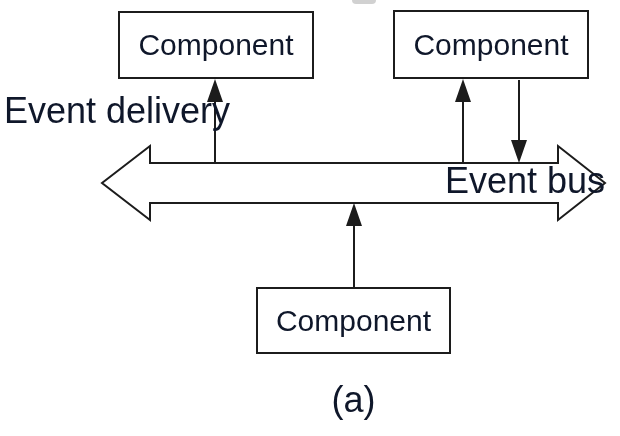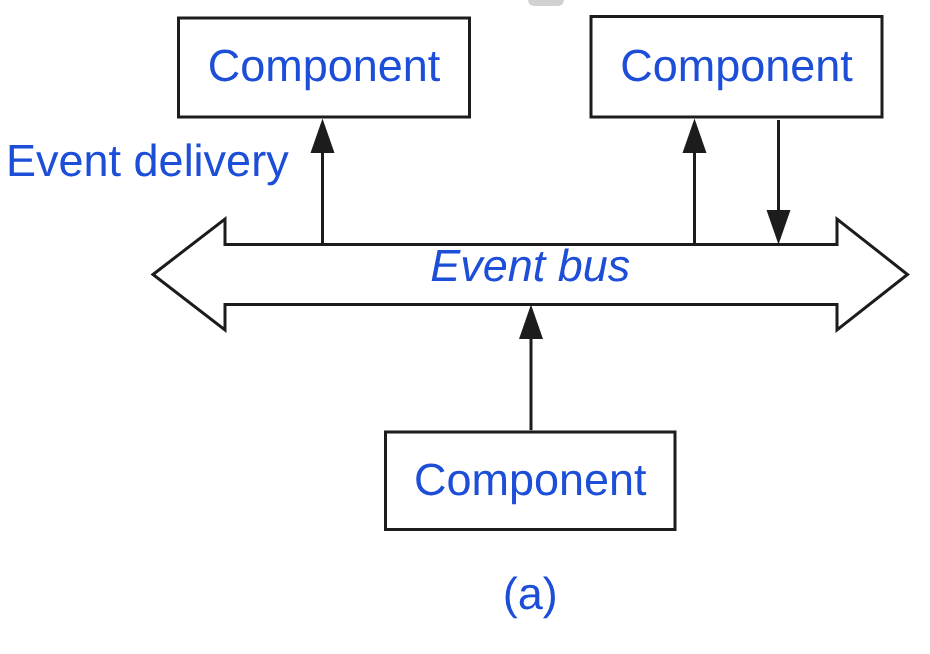--- a/index.html
+++ b/index.html
@@ -6,21 +6,21 @@
     margin: 0;
     padding: 0;
     background: #ffffff;
   }
   .stage {
     position: relative;
     width: 620px;
     height: 436px;
     background: #ffffff;
     font-family: "Liberation Sans", sans-serif;
-    color: #1d4ed8;
+    color: #0f172a;
     overflow: hidden;
   }
   .shapes {
     position: absolute;
     left: 0;
     top: 0;
     width: 620px;
     height: 436px;
   }
   .box {
@@ -32,26 +32,26 @@
     justify-content: center;
     font-size: 30px;
     line-height: 1;
     box-sizing: border-box;
   }
   .box-top-left  { left: 118px; top: 11px;  width: 196px; height: 68px; }
   .box-top-right { left: 393px; top: 10px;  width: 196px; height: 69px; }
   .box-bottom    { left: 256px; top: 287px; width: 195px; height: 67px; }
   .label {
     position: absolute;
-    font-size: 30px;
+    font-size: 36px;
     line-height: 1;
     white-space: nowrap;
   }
   .label-event-delivery { left: 4px;  top: 93px; }
-  .label-event-bus      { left: 102px; top: 163px; width: 503px; text-align: center; font-style: italic; }
+  .label-event-bus      { left: 102px; top: 163px; width: 503px; text-align: right; }
   .label-publish        { left: 386px; top: 233px; }
   .label-caption        { left: 102px; top: 382px; width: 503px; text-align: center; }
   .scan-artifact {
     position: absolute;
     left: 352px;
     top: 0px;
     width: 24px;
     height: 4px;
     background: #b9b9b9;
     border-radius: 0 0 6px 6px;

